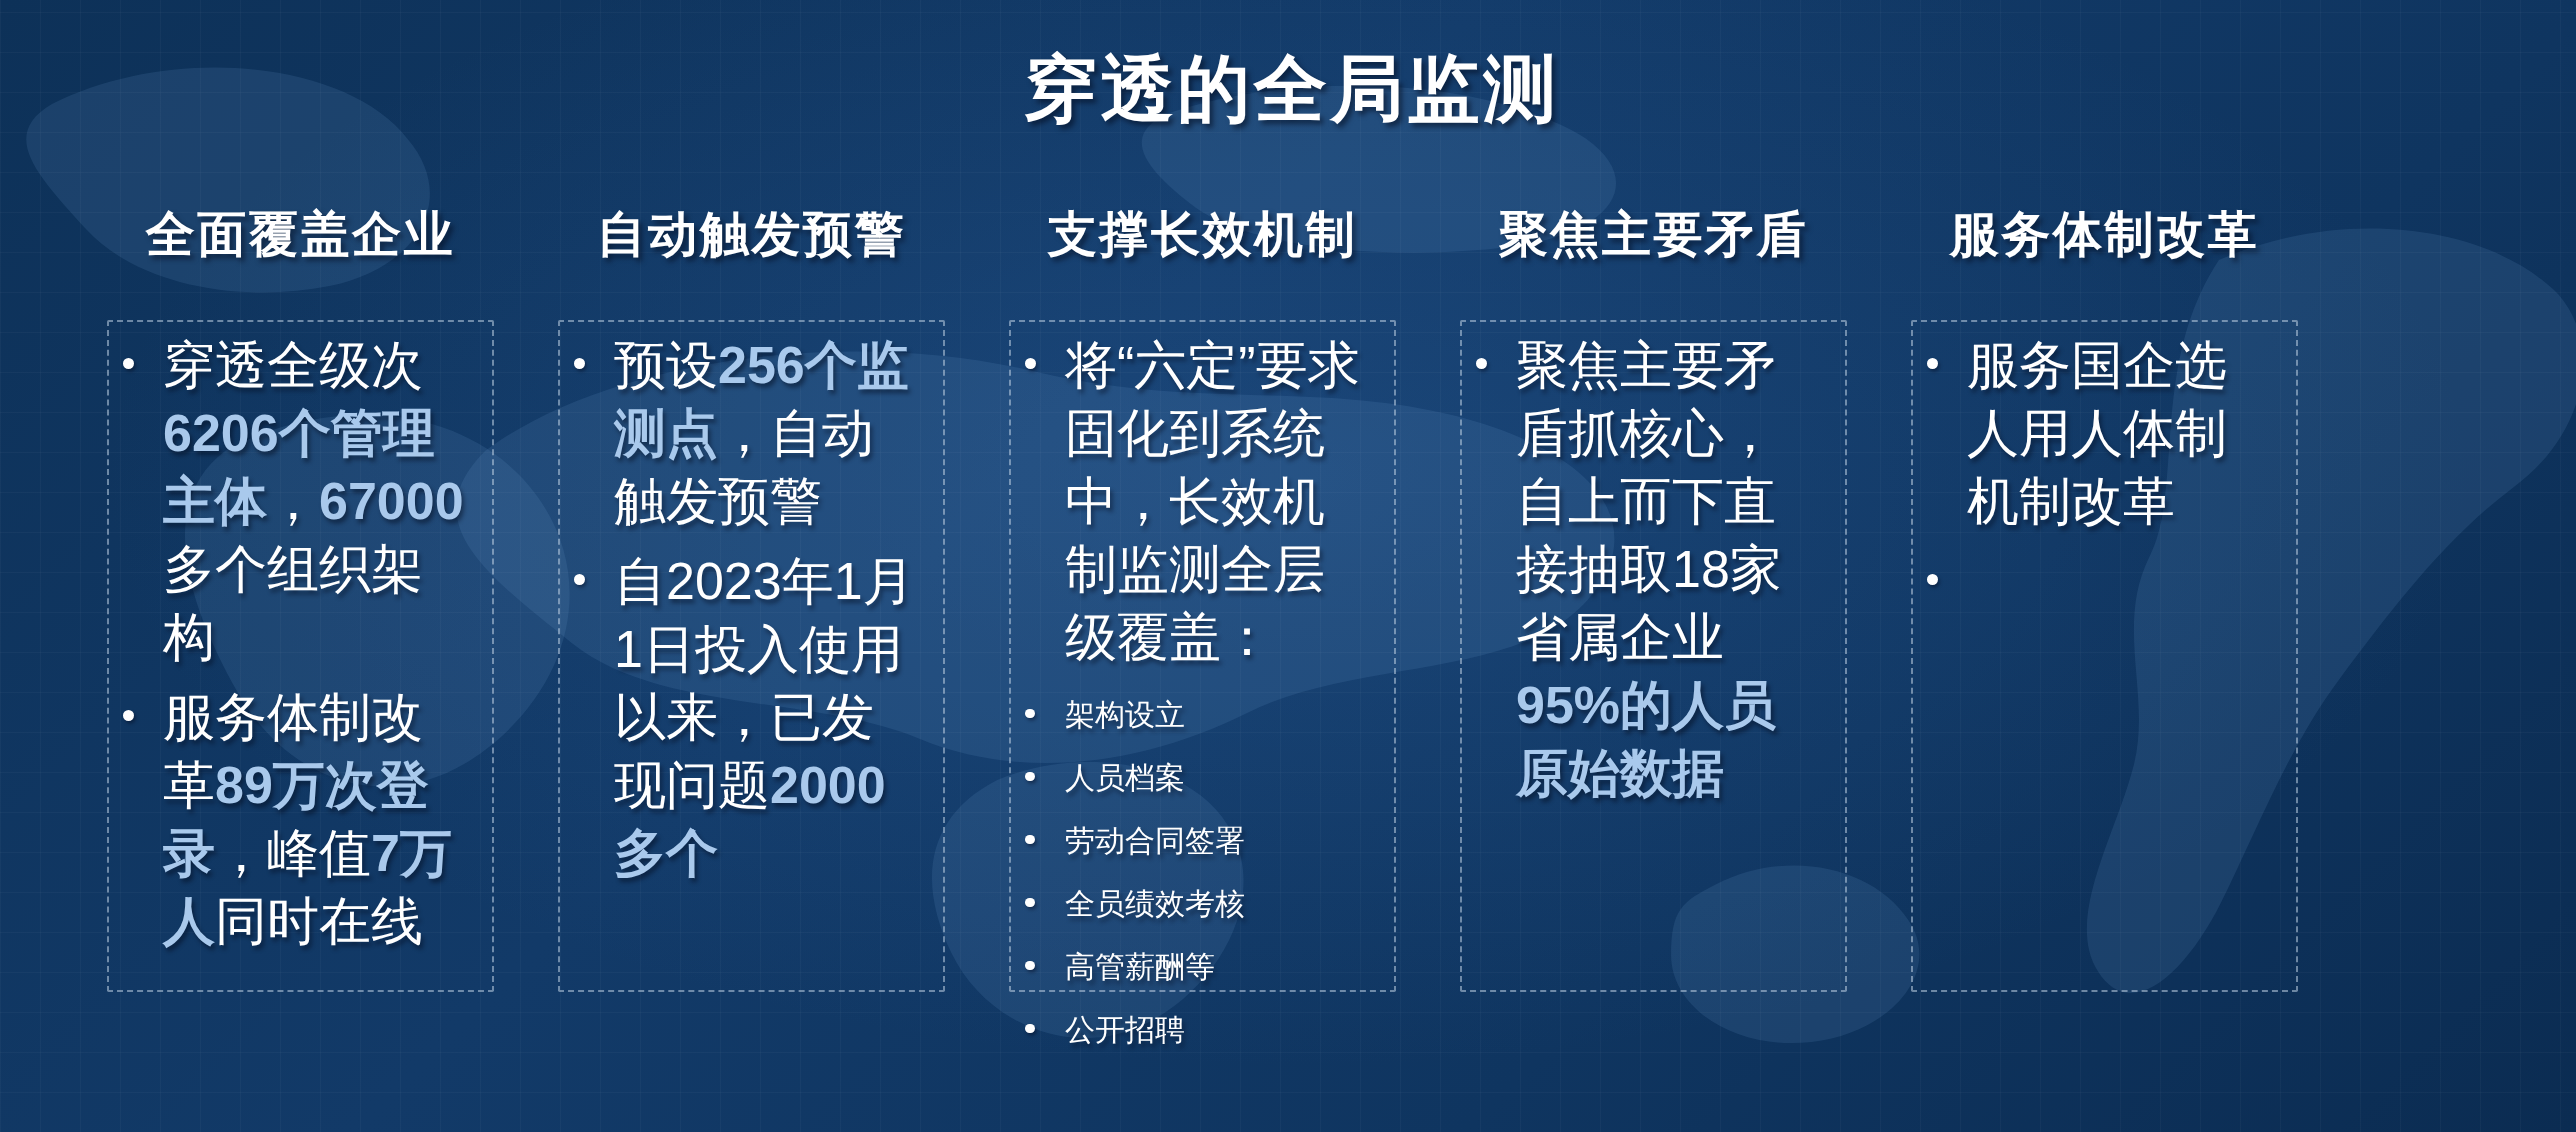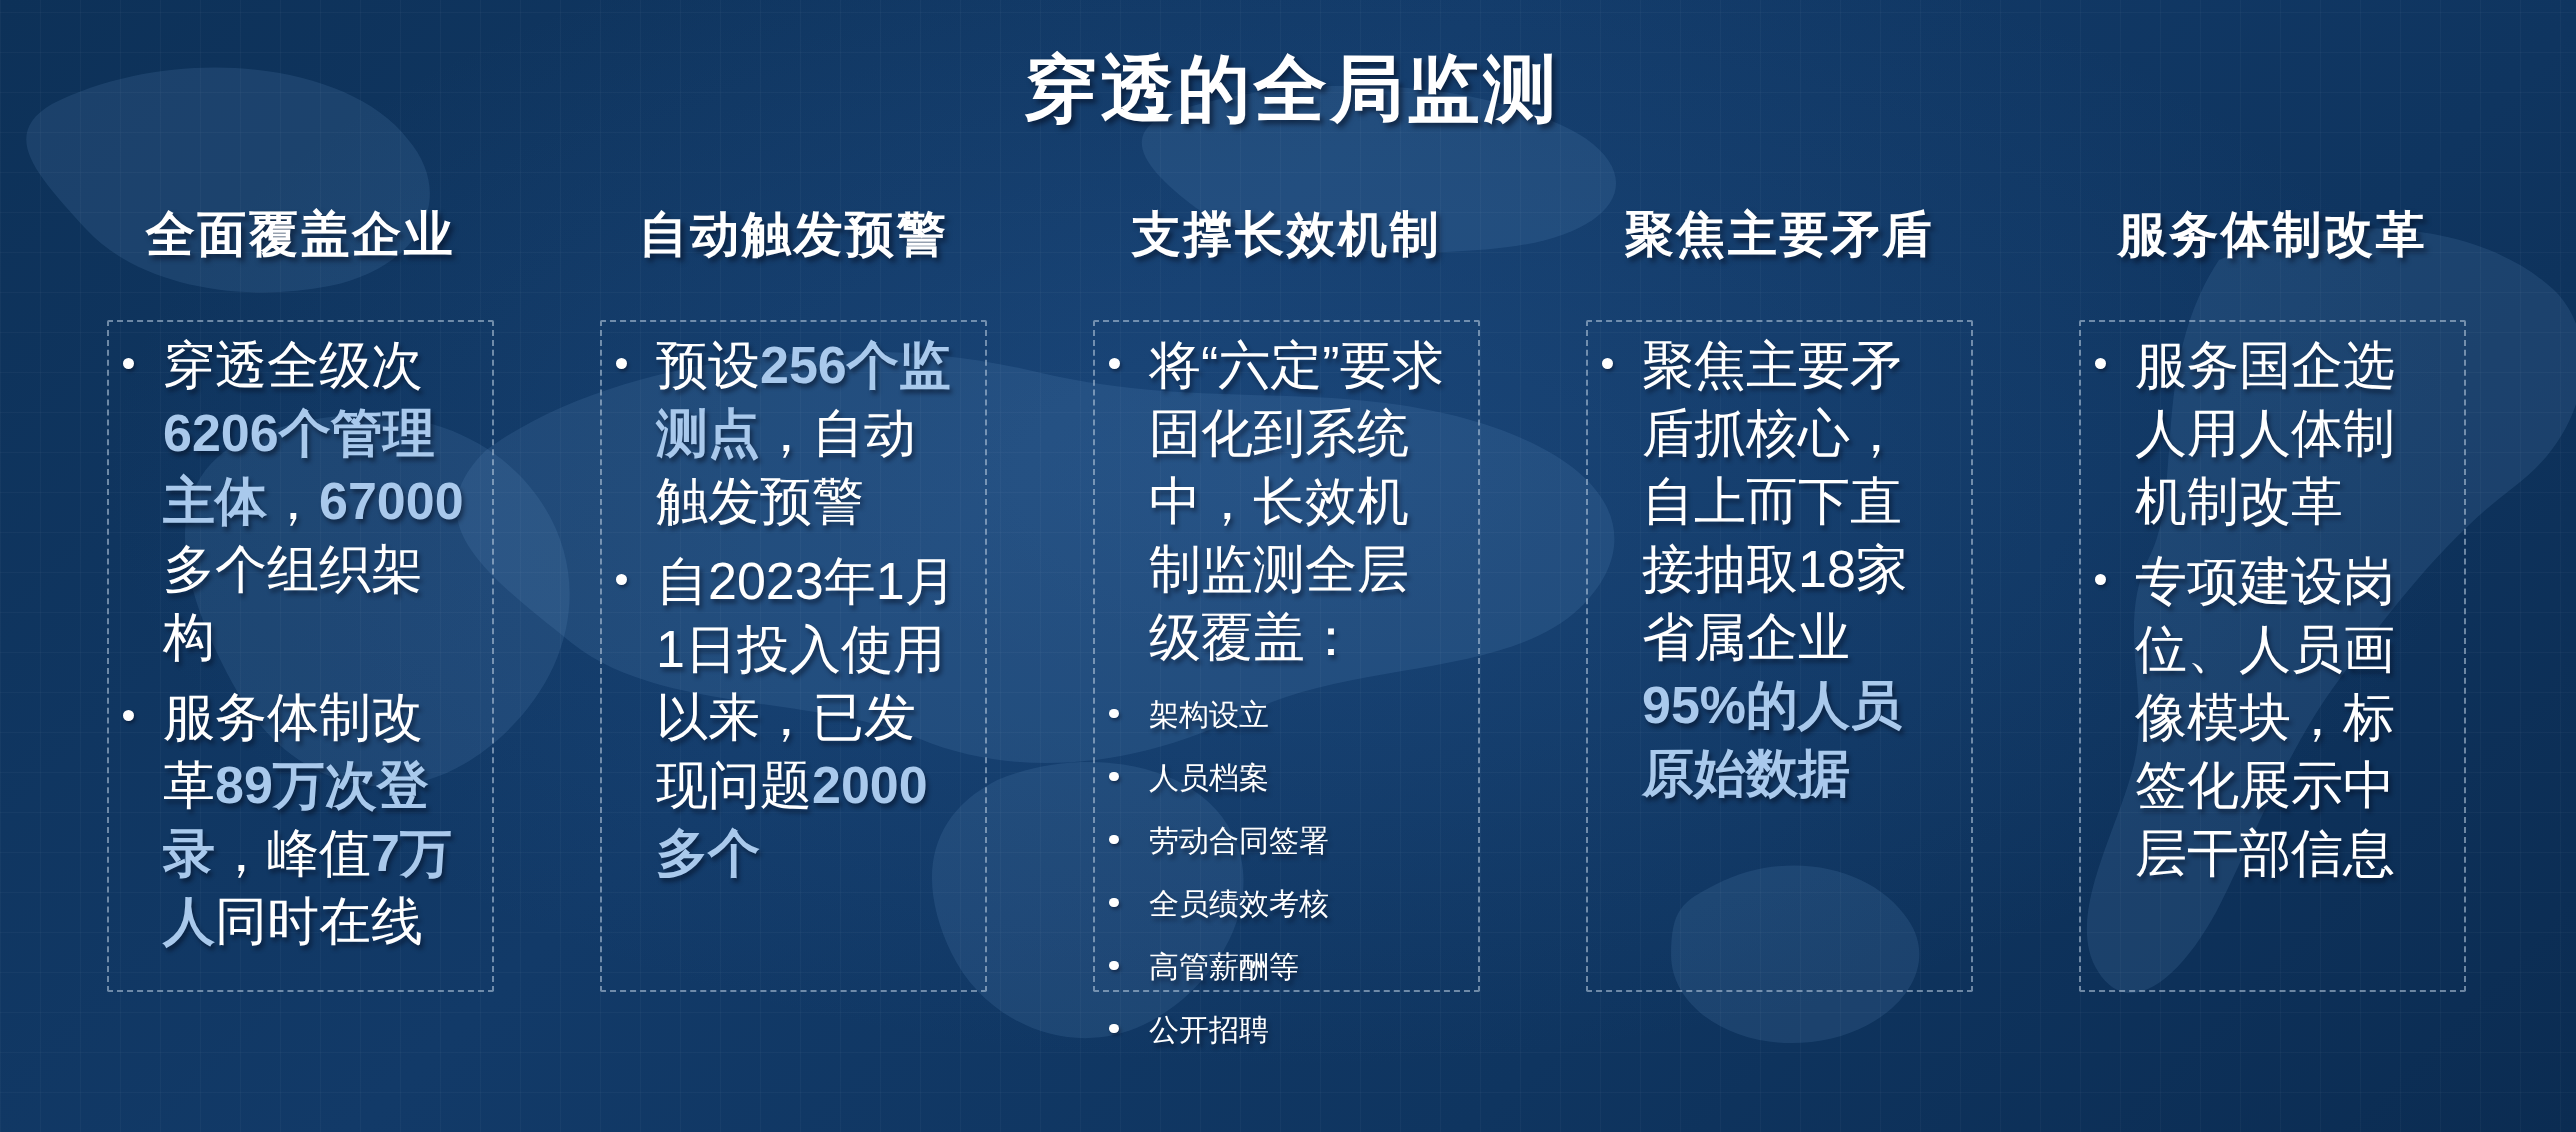--- a/index.html
+++ b/index.html
@@ -37,21 +37,21 @@
     letter-spacing: 3.5px;
     line-height: 87px;
     text-shadow: 3.5px 4.3px 5.2px rgba(0,6,22,0.50);
   }
 
   .columns {
     position: absolute;
     top: 206px;
     left: 107px;
     display: flex;
-    gap: 106px;
+    gap: 64px;
   }
 
   .column { width: 387px; flex: 0 0 387px; }
 
   .col-header {
     height: 114px;
     text-align: center;
     font-size: 49px;
     font-weight: bold;
     letter-spacing: 2.6px;
@@ -157,20 +157,20 @@
           <ul class="bullets">
             <li class="bullet main"><span class="dot"></span><span class="seg">聚焦主要矛盾抓核心，自上而下直接抽取18家省属企业</span><span class="seg hl">95%的人员原始数据</span></li>
           </ul>
         </div>
       </div>
       <div class="column">
         <div class="col-header">服务体制改革</div>
         <div class="box">
           <ul class="bullets">
             <li class="bullet main"><span class="dot"></span><span class="seg">服务国企选人用人体制机制改革</span></li>
-            <li class="bullet main"><span class="dot"></span><span class="seg">专项建设岗位、人员画像模块，标签化展示中层干部信息</span></li>
+            <li class="bullet main"><span class="dot"></span></li>
           </ul>
         </div>
       </div>
     </div>
 
 </div>
 
 
 </body></html>

